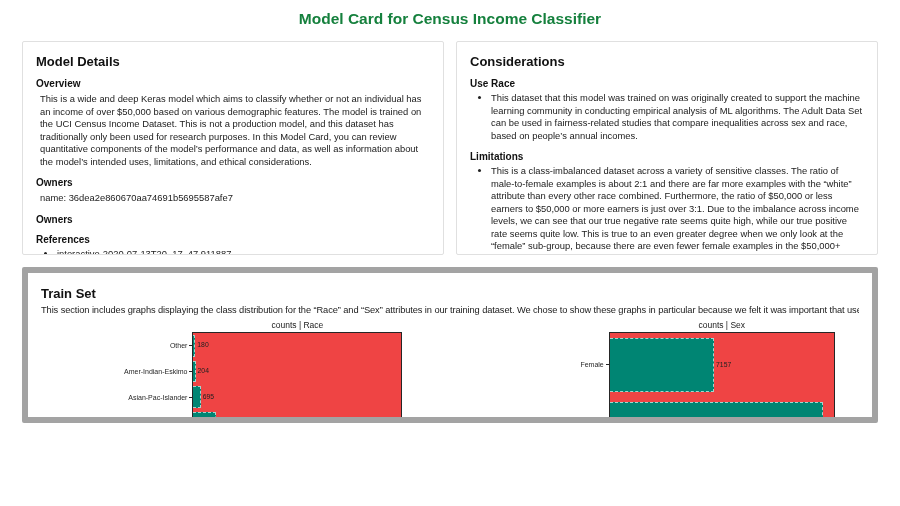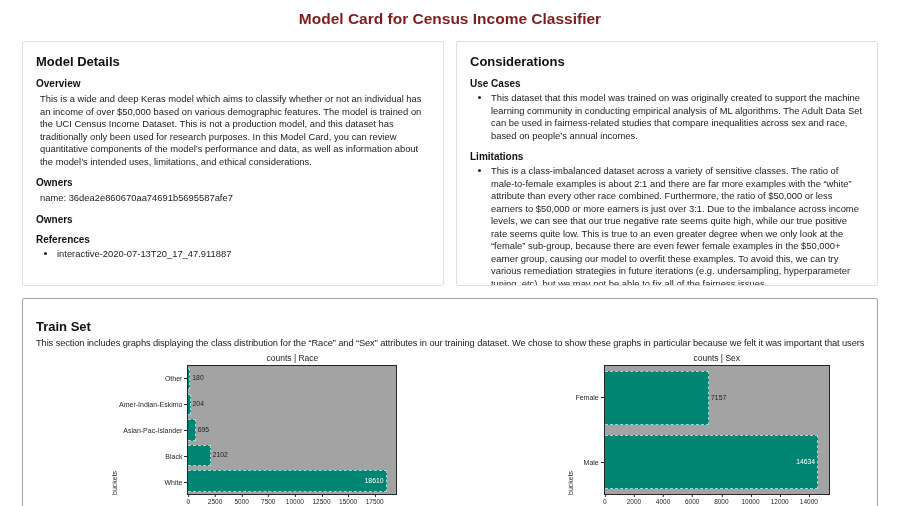--- a/index.html
+++ b/index.html
@@ -4,36 +4,36 @@
 <style>
   * { box-sizing: border-box; }
   html, body { margin: 0; padding: 0; }
   body {
     width: 900px; height: 506px; overflow: hidden;
     background: #ffffff; color: #212121;
     font-family: "Liberation Sans", sans-serif;
   }
   .page-title {
     text-align: center; font-size: 15.5px; font-weight: bold;
-    padding: 10px 0 0; margin: 0; color: #7f1d1d;
-  }
-  .cards-row { display: flex; gap: 12px; margin: 13px 22px 0; height: 245px; }
+    padding: 10px 0 0; margin: 0; color: #15803d;
+  }
+  .cards-row { display: flex; gap: 12px; margin: 13px 22px 0; height: 214px; }
   .card {
     flex: 1; border: 1px solid #e0e0e0; border-radius: 2px; background: #fff;
     padding: 9px 13px; overflow: hidden;
   }
   .card h2 { font-size: 13px; margin: 3px 0 2px; color: #111; }
   .card h3 { font-size: 10px; margin: 9px 0 3px; color: #111; }
   .card p  { font-size: 9.4px; line-height: 1.33; margin: 4px; }
   .card ul { margin: 2px 0 0; padding-left: 21px; }
   .card li { font-size: 9.4px; line-height: 1.33; margin-bottom: 2px; }
 
   .bottom-card {
-    margin: 12px 22px 0; border: 1px solid #a3a3a3; border-radius: 2px;
-    background: #fff; padding: 16px 13px; height: 224px; overflow: hidden;
+    margin: 12px 22px 0; border: 6px solid #a3a3a3; border-radius: 2px;
+    background: #fff; padding: 9px 13px; height: 156px; overflow: hidden;
   }
   .bottom-card h2 { font-size: 13px; margin: 4px 0 4px; color: #111; }
   .bottom-card .desc {
     font-size: 9.3px; margin: 0; white-space: nowrap; overflow: hidden;
     letter-spacing: -0.1px;
   }
 
   .charts { display: flex; margin-top: 17px; }
   .chart { display: flex; position: relative; }
   .chart-race { margin-left: 75px; }
@@ -42,21 +42,21 @@
     writing-mode: vertical-rl; transform: rotate(180deg);
     font-size: 7px; color: #262626; display: flex; align-items: center;
     margin-right: 1px; height: 130px;
   }
   .cats {
     display: flex; flex-direction: column; height: 130px;
     font-size: 7px; color: #262626;
   }
   .cat { flex: 1; display: flex; align-items: center; justify-content: flex-end; white-space: nowrap; }
   .cat::after { content: ""; width: 3px; height: 1px; background: #262626; margin-left: 2px; }
-  .plot-wrap { position: relative; height: 130px; border: 1px solid #262626; background: #a3a3a3; }
+  .plot-wrap { position: relative; height: 130px; border: 1px solid #262626; background: #ef4444; }
   .chart-race .plot-wrap { width: 210px; }
   .chart-sex  .plot-wrap { width: 226px; }
   .chart-title {
     position: absolute; top: -13px; left: 0; right: 0;
     text-align: center; font-size: 8.5px; color: #212121;
   }
   .plot { display: flex; flex-direction: column; height: 100%; }
   .band { flex: 1; display: flex; align-items: center; position: relative; }
   .bar {
     height: 84%; position: relative;
@@ -96,21 +96,21 @@
     <p>name: 36dea2e860670aa74691b5695587afe7</p>
     <h3>Owners</h3>
     <h3>References</h3>
     <ul>
       <li>interactive-2020-07-13T20_17_47.911887</li>
     </ul>
   </div>
 
   <div class="card">
     <h2>Considerations</h2>
-    <h3>Use Cases</h3>
+    <h3>Use Race</h3>
     <ul>
       <li>This dataset that this model was trained on was originally created to support the machine learning community in conducting empirical analysis of ML algorithms. The Adult Data Set can be used in fairness-related studies that compare inequalities across sex and race, based on people’s annual incomes.</li>
     </ul>
     <h3>Limitations</h3>
     <ul>
       <li>This is a class-imbalanced dataset across a variety of sensitive classes. The ratio of male-to-female examples is about 2:1 and there are far more examples with the “white” attribute than every other race combined. Furthermore, the ratio of $50,000 or less earners to $50,000 or more earners is just over 3:1. Due to the imbalance across income levels, we can see that our true negative rate seems quite high, while our true positive rate seems quite low. This is true to an even greater degree when we only look at the “female” sub-group, because there are even fewer female examples in the $50,000+ earner group, causing our model to overfit these examples. To avoid this, we can try various remediation strategies in future iterations (e.g. undersampling, hyperparameter tuning, etc), but we may not be able to fix all of the fairness issues.</li>
     </ul>
 
   </div>
 

